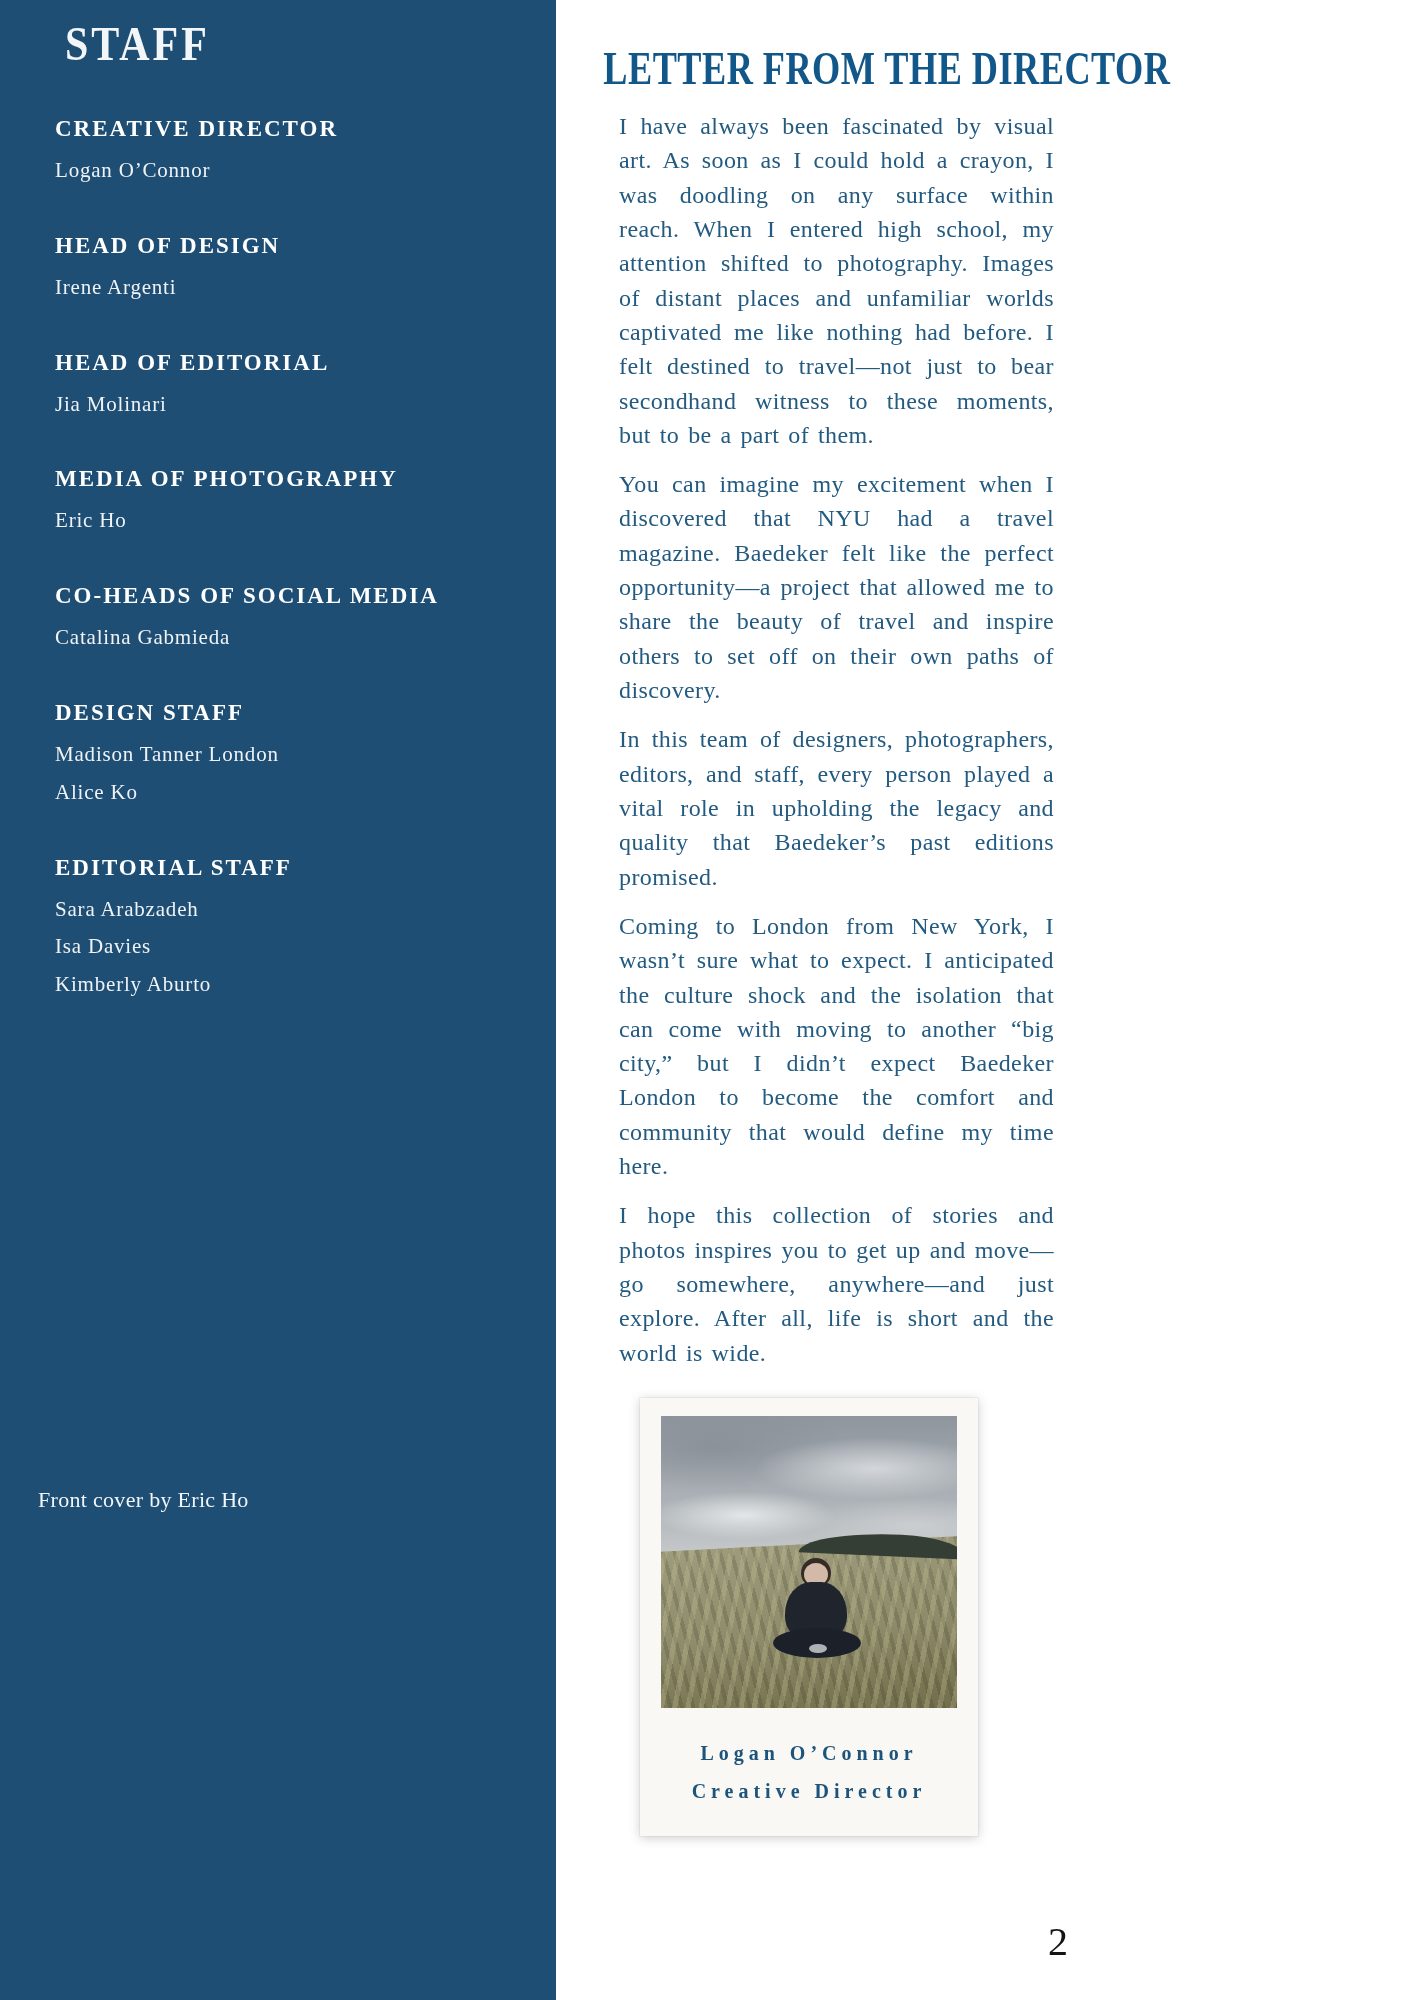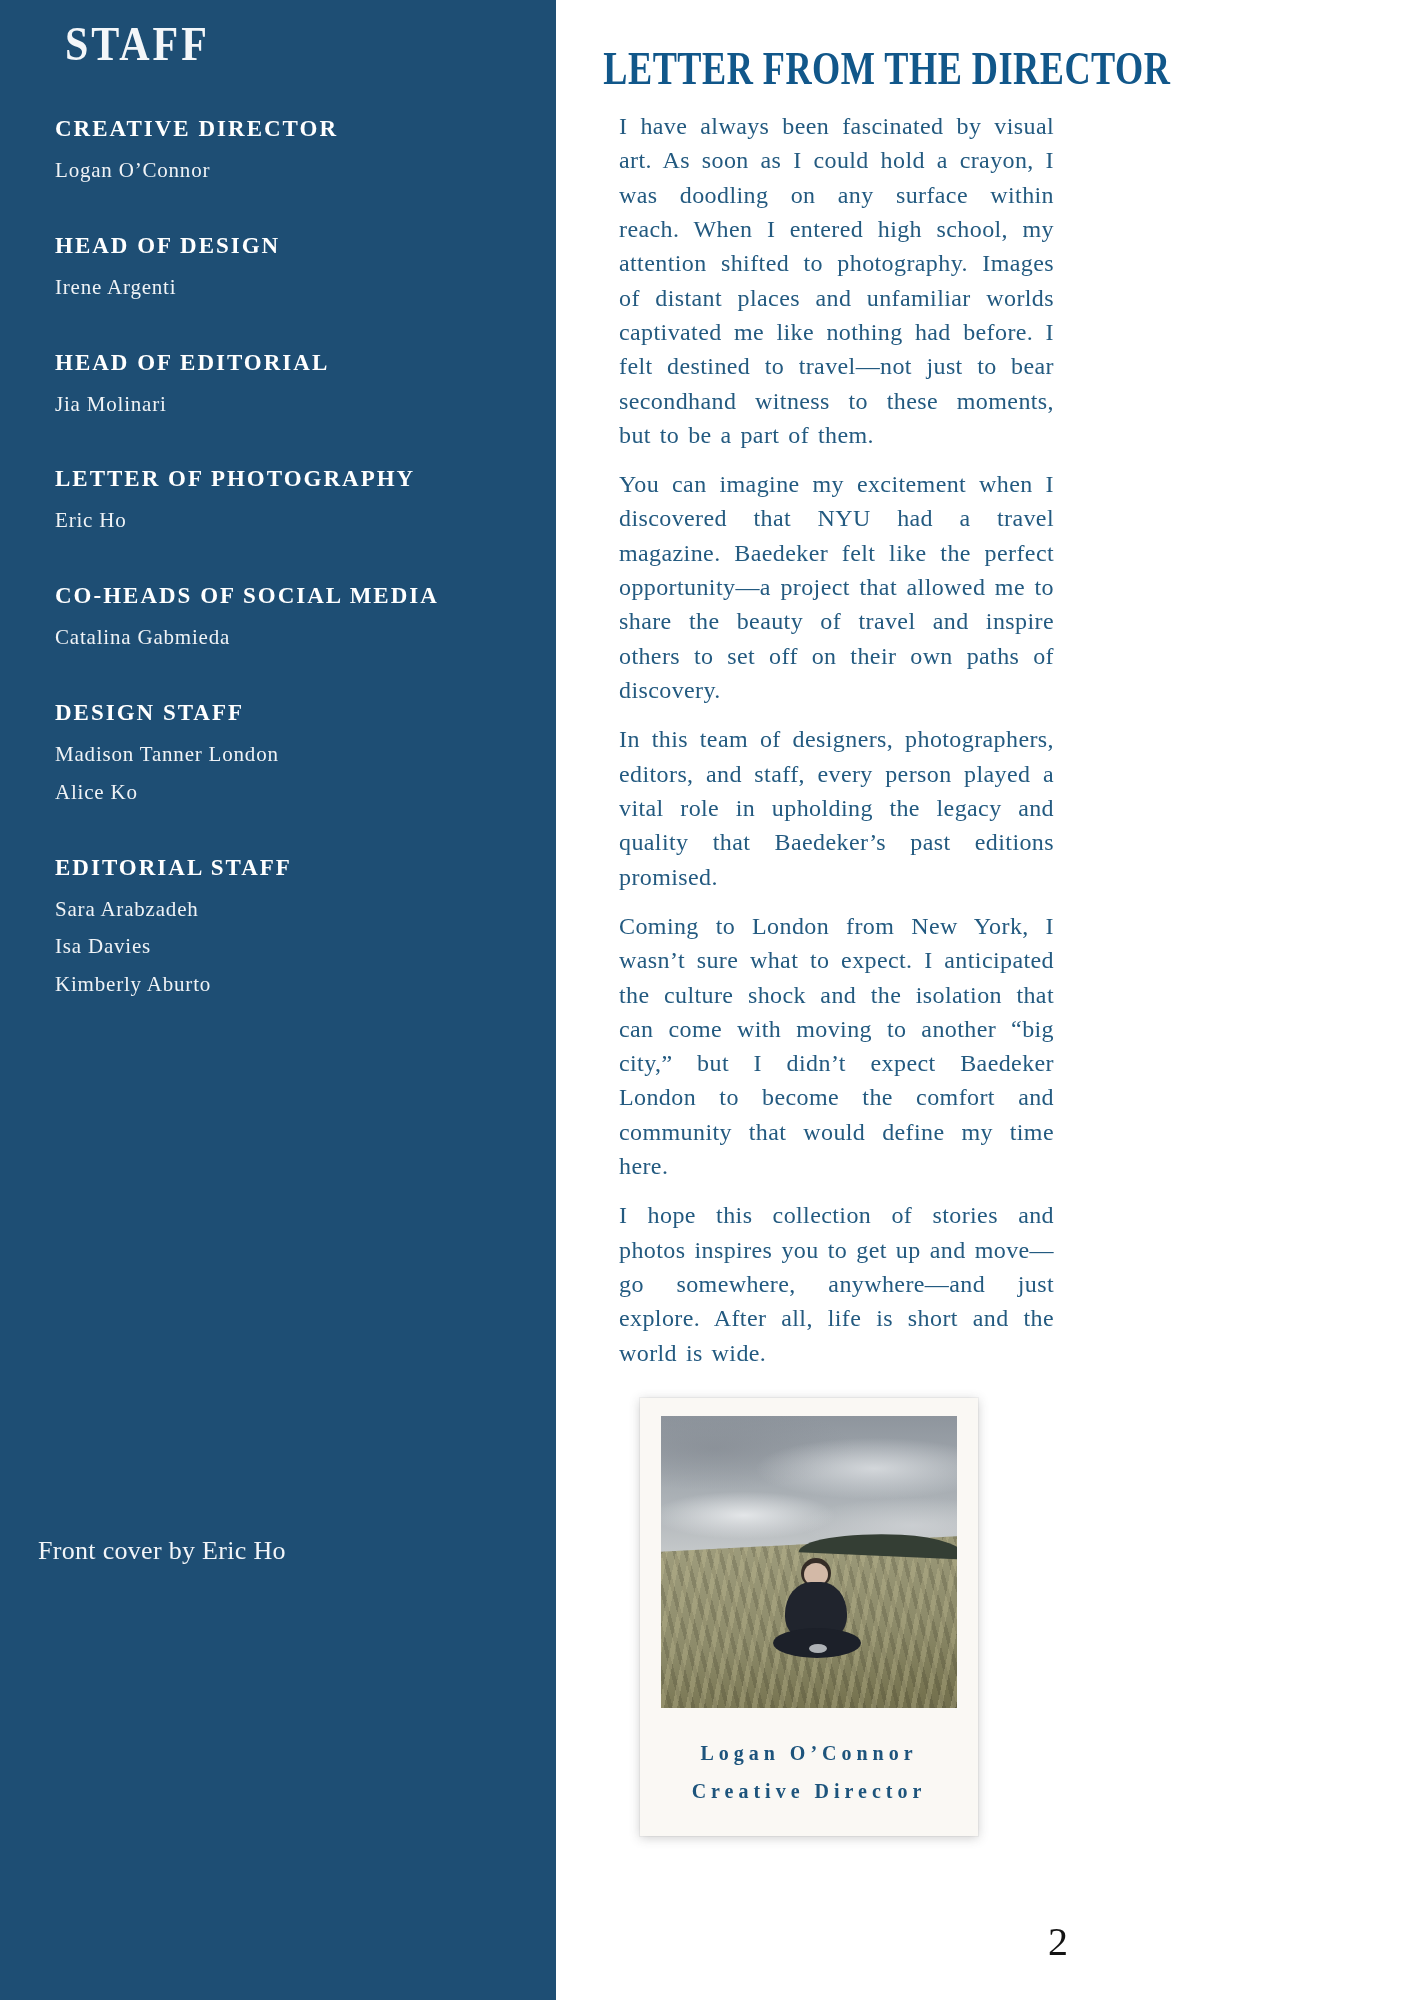--- a/index.html
+++ b/index.html
@@ -28,21 +28,21 @@
   .staff-sections{margin-top:52px;}
   .staff-section{margin-bottom:43px;}
   .staff-heading{
     font-size:23px;font-weight:bold;letter-spacing:2px;color:#ffffff;
     margin-bottom:10px;
   }
   .staff-name{
     font-size:21px;letter-spacing:0.8px;color:#f0f3f6;line-height:1.8;
   }
   .sidebar-footer{
-    position:absolute;left:38px;top:1536px;font-size:26px;color:#f2f5f8;letter-spacing:0.3px;
+    position:absolute;left:38px;top:1487px;font-size:22px;color:#f2f5f8;letter-spacing:0.3px;
   }
 
   
   .main{position:absolute;left:556px;top:0;width:858px;height:2000px;background:var(--paper);}
   .letter-title-wrap{margin-top:42px;text-align:left;width:496px;margin-left:26px;}
   .letter-title{
     display:inline-block;font-size:39px;font-weight:bold;color:var(--heading-blue);
     letter-spacing:0.5px;transform:scale(0.93,1.18);transform-origin:center top;
     white-space:nowrap;
   }
@@ -130,21 +130,21 @@
         </div>
         <div class="staff-section">
           <div class="staff-heading">HEAD OF DESIGN</div>
           <div class="staff-name">Irene Argenti</div>
         </div>
         <div class="staff-section">
           <div class="staff-heading">HEAD OF EDITORIAL</div>
           <div class="staff-name">Jia Molinari</div>
         </div>
         <div class="staff-section">
-          <div class="staff-heading">LETTER OF PHOTOGRAPHY</div>
+          <div class="staff-heading">MEDIA OF PHOTOGRAPHY</div>
           <div class="staff-name">Eric Ho</div>
         </div>
         <div class="staff-section">
           <div class="staff-heading">CO-HEADS OF SOCIAL MEDIA</div>
           <div class="staff-name">Catalina Gabmieda</div>
         </div>
         <div class="staff-section">
           <div class="staff-heading">DESIGN STAFF</div>
           <div class="staff-name">Madison Tanner London</div>
           <div class="staff-name">Alice Ko</div>

